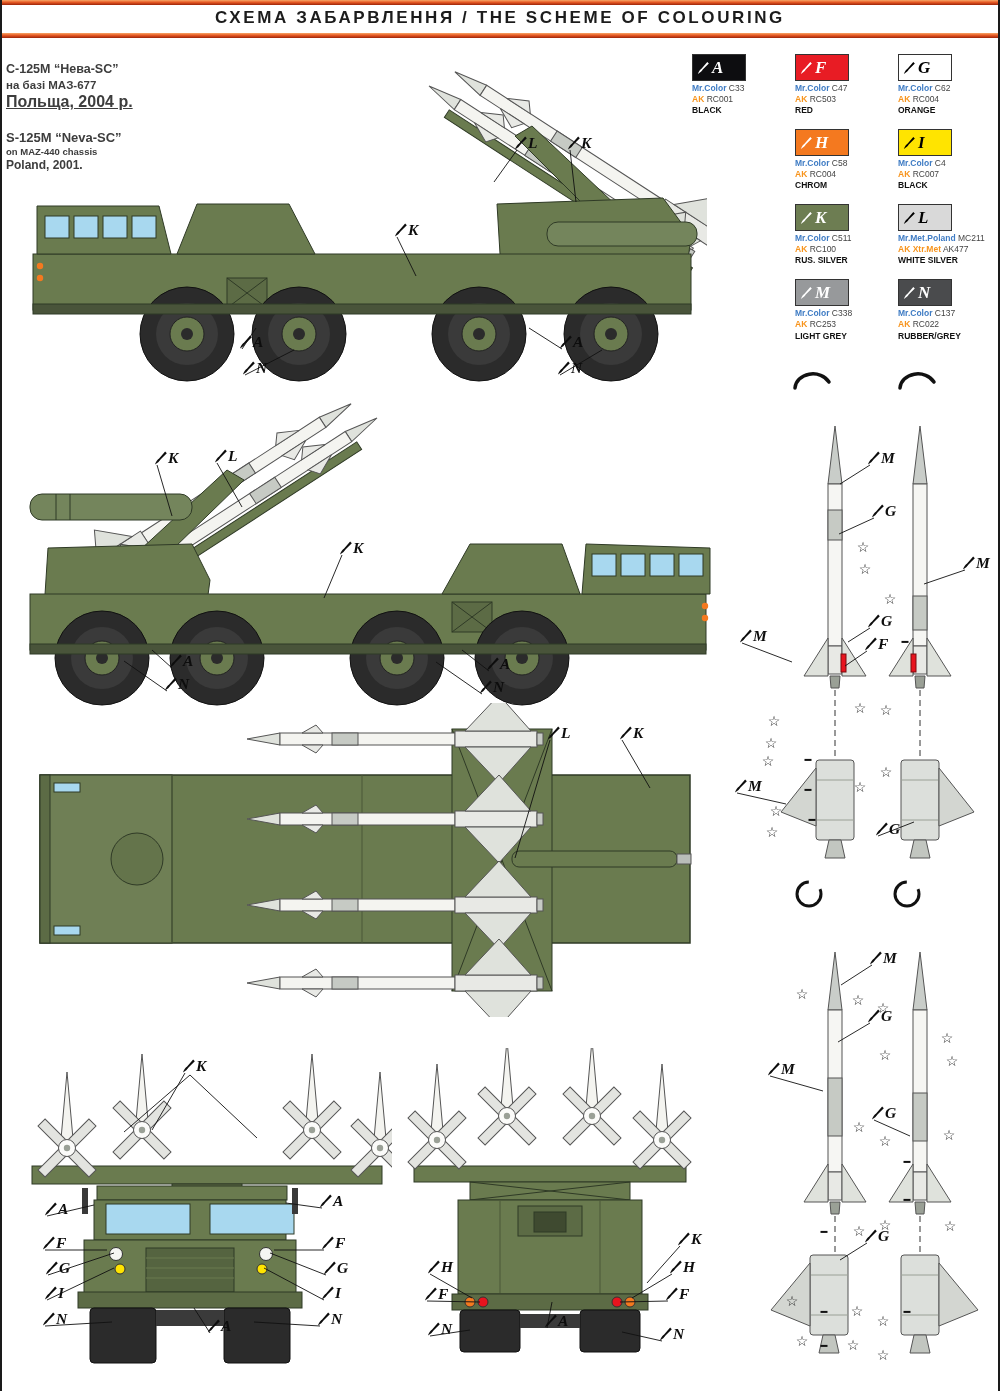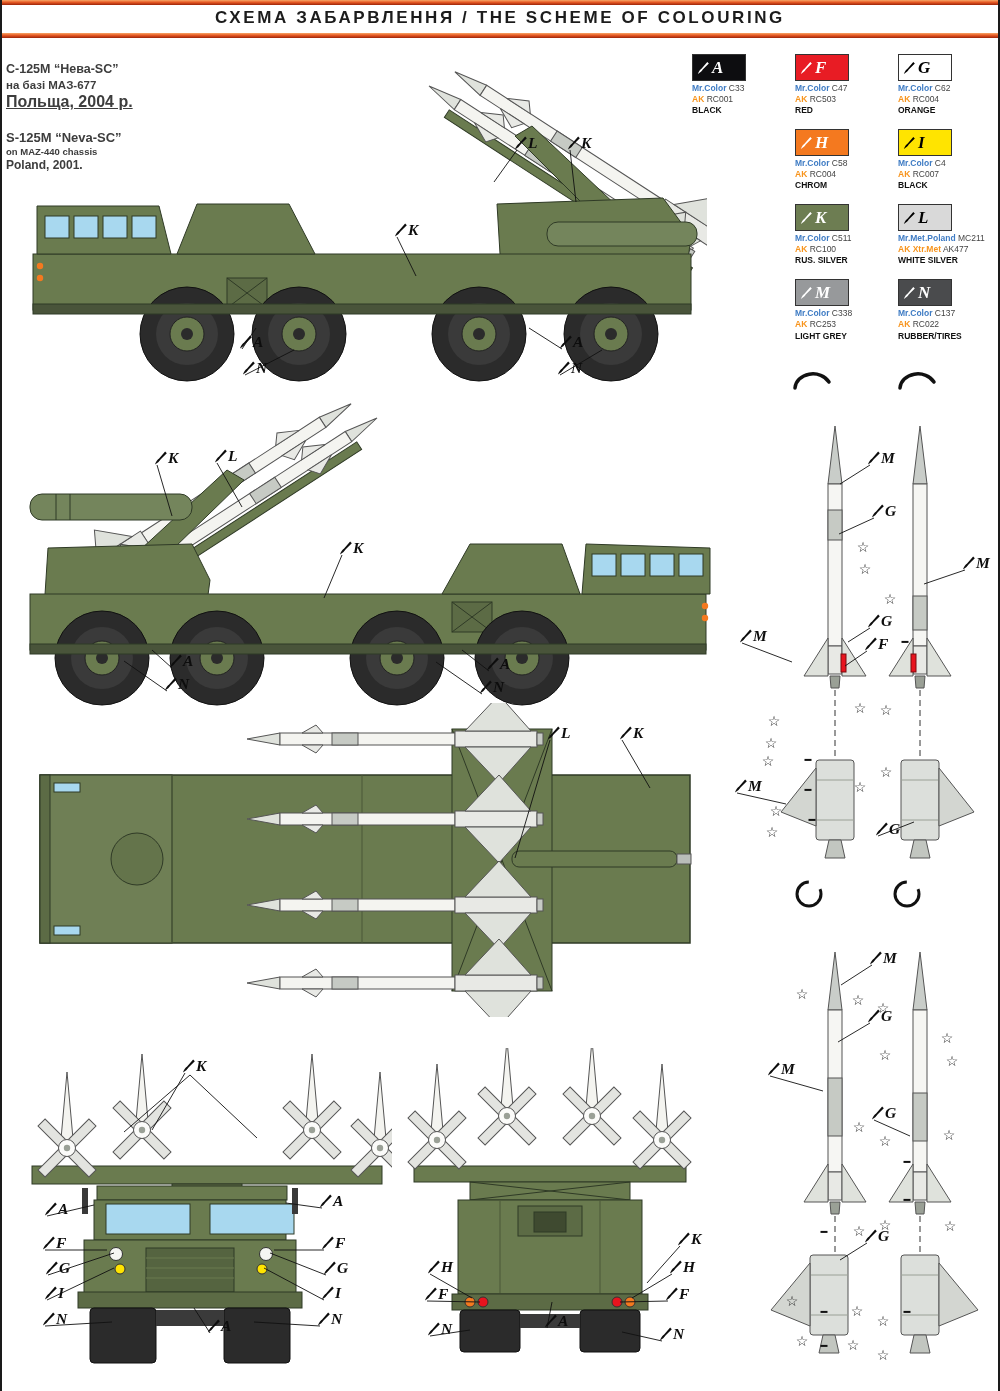--- a/index.html
+++ b/index.html
@@ -164,21 +164,21 @@
       <div class="leg-item" style="grid-area: 4 / 3;">
         <div class="swatch" style="background:#4a4b4d">
           <svg viewBox="0 0 14 16" width="12" height="14">
             <path d="M1 15 C2.5 11 3.5 10 5.5 8.5 L12 1 L13.8 2.8 L7 9.5 C5.5 11.5 5 12.5 1 15 Z" fill="#ffffff"></path>
           </svg>
           <span class="leg-letter" style="color:#ffffff">N</span>
         </div>
         <div class="leg-text">
           <div><span class="brand1" style="color:#3f7cc4">Mr.Color</span> C137</div>
           <div><span class="brand2" style="color:#f7941d">AK</span> RC022</div>
-          <div class="leg-name">RUBBER/TIRES</div>
+          <div class="leg-name">RUBBER/GREY</div>
         </div>
       </div>
     </div>
 
   <svg style="position:absolute;width:0;height:0" aria-hidden="true">
     <defs>
       <g id="msl">
         <polygon points="0,0 34,-6 34,6" fill="#dfe2dc" stroke="#555"></polygon>
         <rect x="34" y="-6" width="212" height="12" fill="#f4f4f0" stroke="#555"></rect>
         <rect x="118" y="-6" width="30" height="12" fill="#c6cac4" stroke="#555"></rect>

